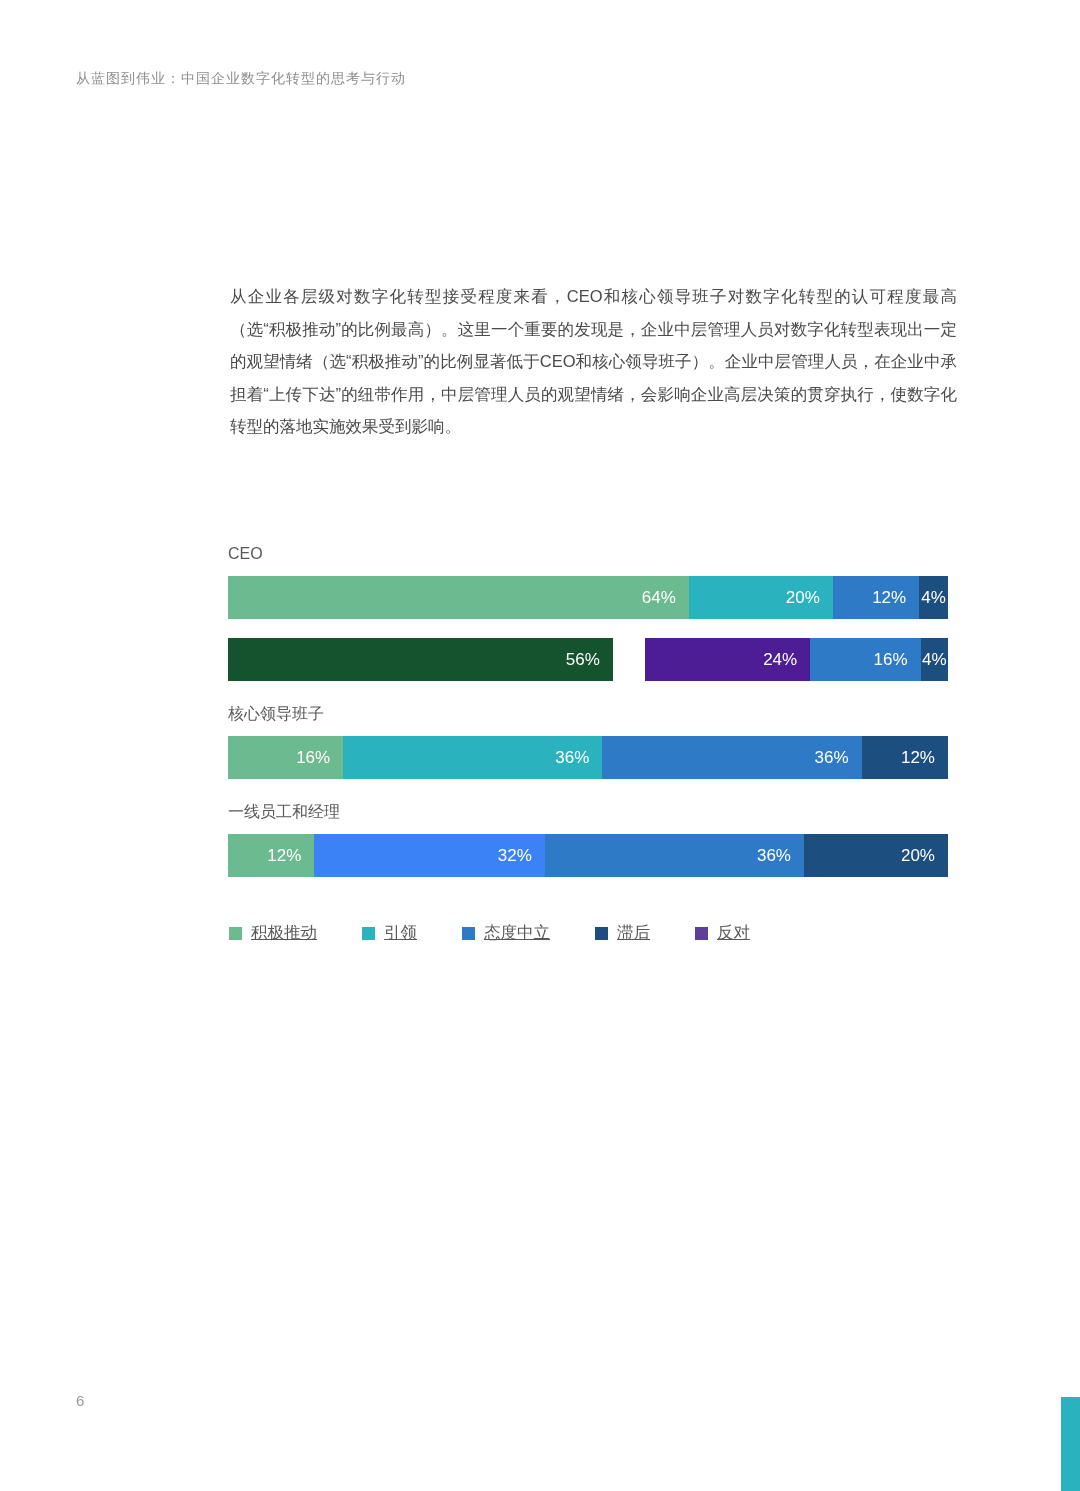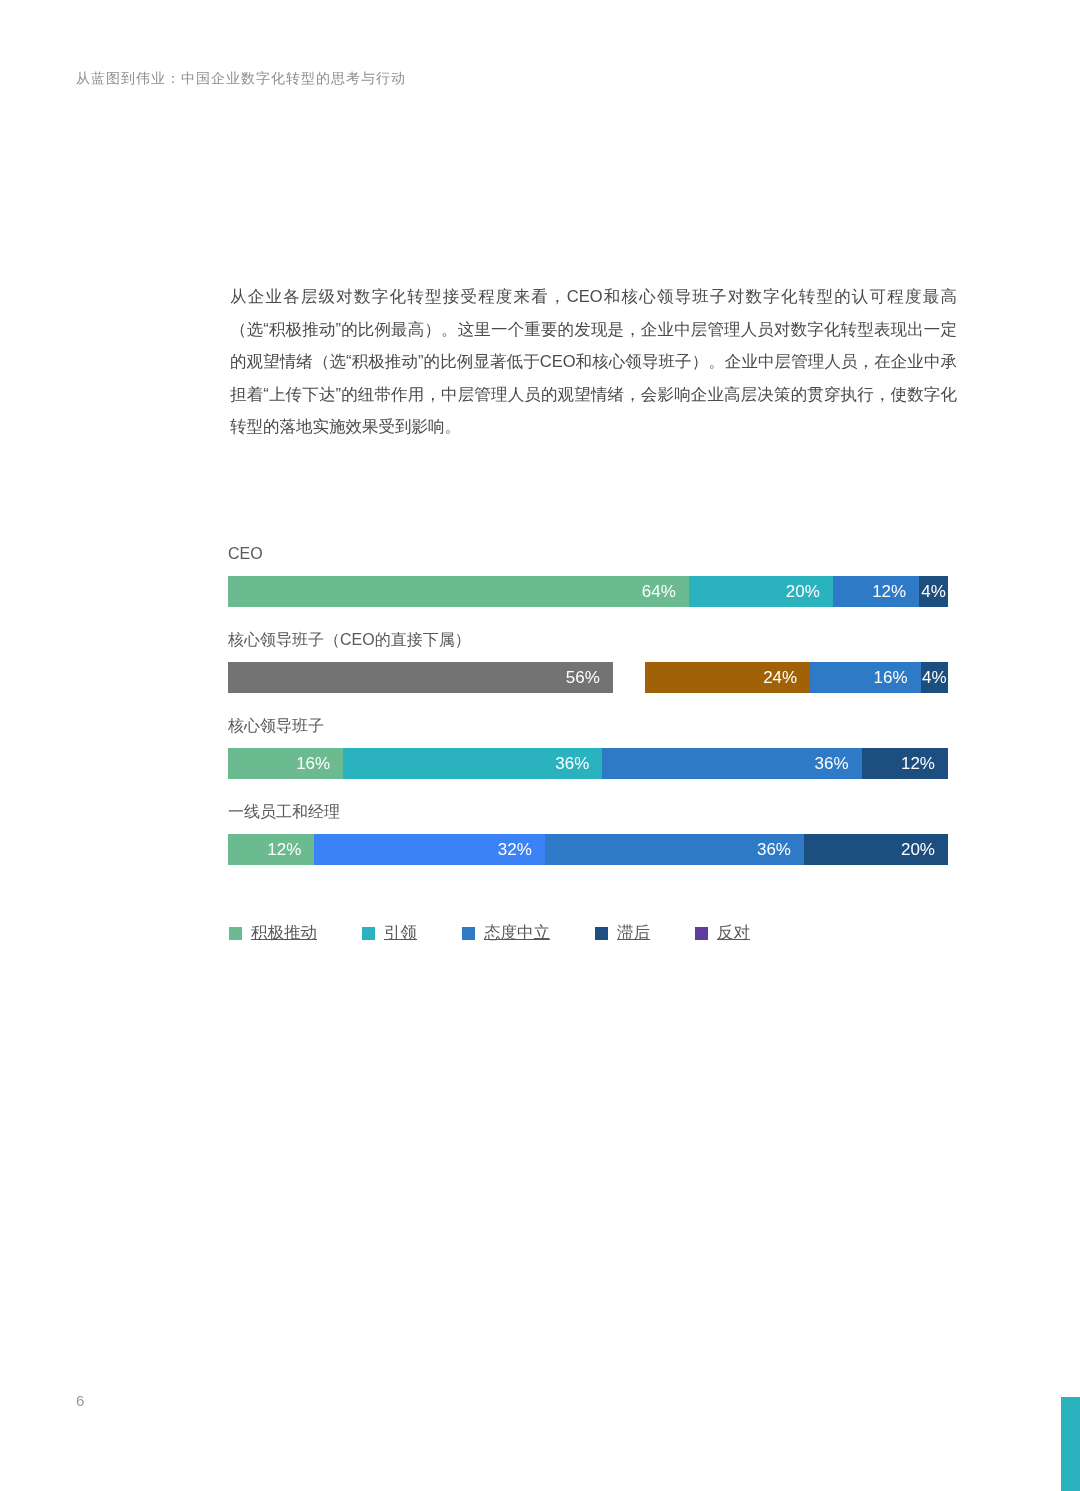--- a/index.html
+++ b/index.html
@@ -21,21 +21,21 @@
     position:absolute; left:230px; top:272px; width:727px;
     font-size:16.5px; color:#4a4a4a; line-height:32.5px; text-align:justify;margin-top:8px;
   }
   .chart-title {
     position:absolute; left:231px; top:484px;
     font-size:19px; color:#4f4f4f;
   }
   .chart-rows { position:absolute; left:228px; top:540px; width:720px; }
   .chart-row { margin-bottom:19px; }
   .row-label { font-size:16px; color:#595959; line-height:28px; }
-  .bar { display:flex; width:100%; height:31px; margin-top:8px; }
+  .bar { display:flex; width:100%; height:43px; margin-top:8px; }
   .seg {
     display:flex; align-items:center; justify-content:flex-end;
     padding-right:13px; color:#ffffff; font-size:17px; overflow:hidden;
     white-space:nowrap;
   }
   .seg.tiny { justify-content:center; padding-right:0; }
   .chart-legend {
     position:absolute; left:229px; top:922px;
     display:flex; gap:45px; align-items:center;
   }
@@ -74,26 +74,25 @@
             </div>
             <div class="seg" style="width: 12%; background: rgb(46, 122, 198);">
               <span>12%</span>
             </div>
             <div class="seg tiny" style="width: 4%; background: rgb(29, 78, 128);">
               <span>4%</span>
             </div>
           </div>
         </div>
         <div class="chart-row">
-          <div class="row-label">核心领导班子（CEO的直接下属）</div>
           <div class="bar">
-            <div class="seg" style="width: 56%; background: #737373;">
+            <div class="seg" style="width: 56%; background: #14532d;">
               <span>56%</span>
             </div>
-            <div class="seg" style="width: 24%; background: #a16207; margin-left: 32px;">
+            <div class="seg" style="width: 24%; background: #4c1d95; margin-left: 32px;">
               <span>24%</span>
             </div>
             <div class="seg" style="width: 16%; background: rgb(46, 122, 198);">
               <span>16%</span>
             </div>
             <div class="seg tiny" style="width: 4%; background: rgb(29, 78, 128);">
               <span>4%</span>
             </div>
           </div>
         </div>

